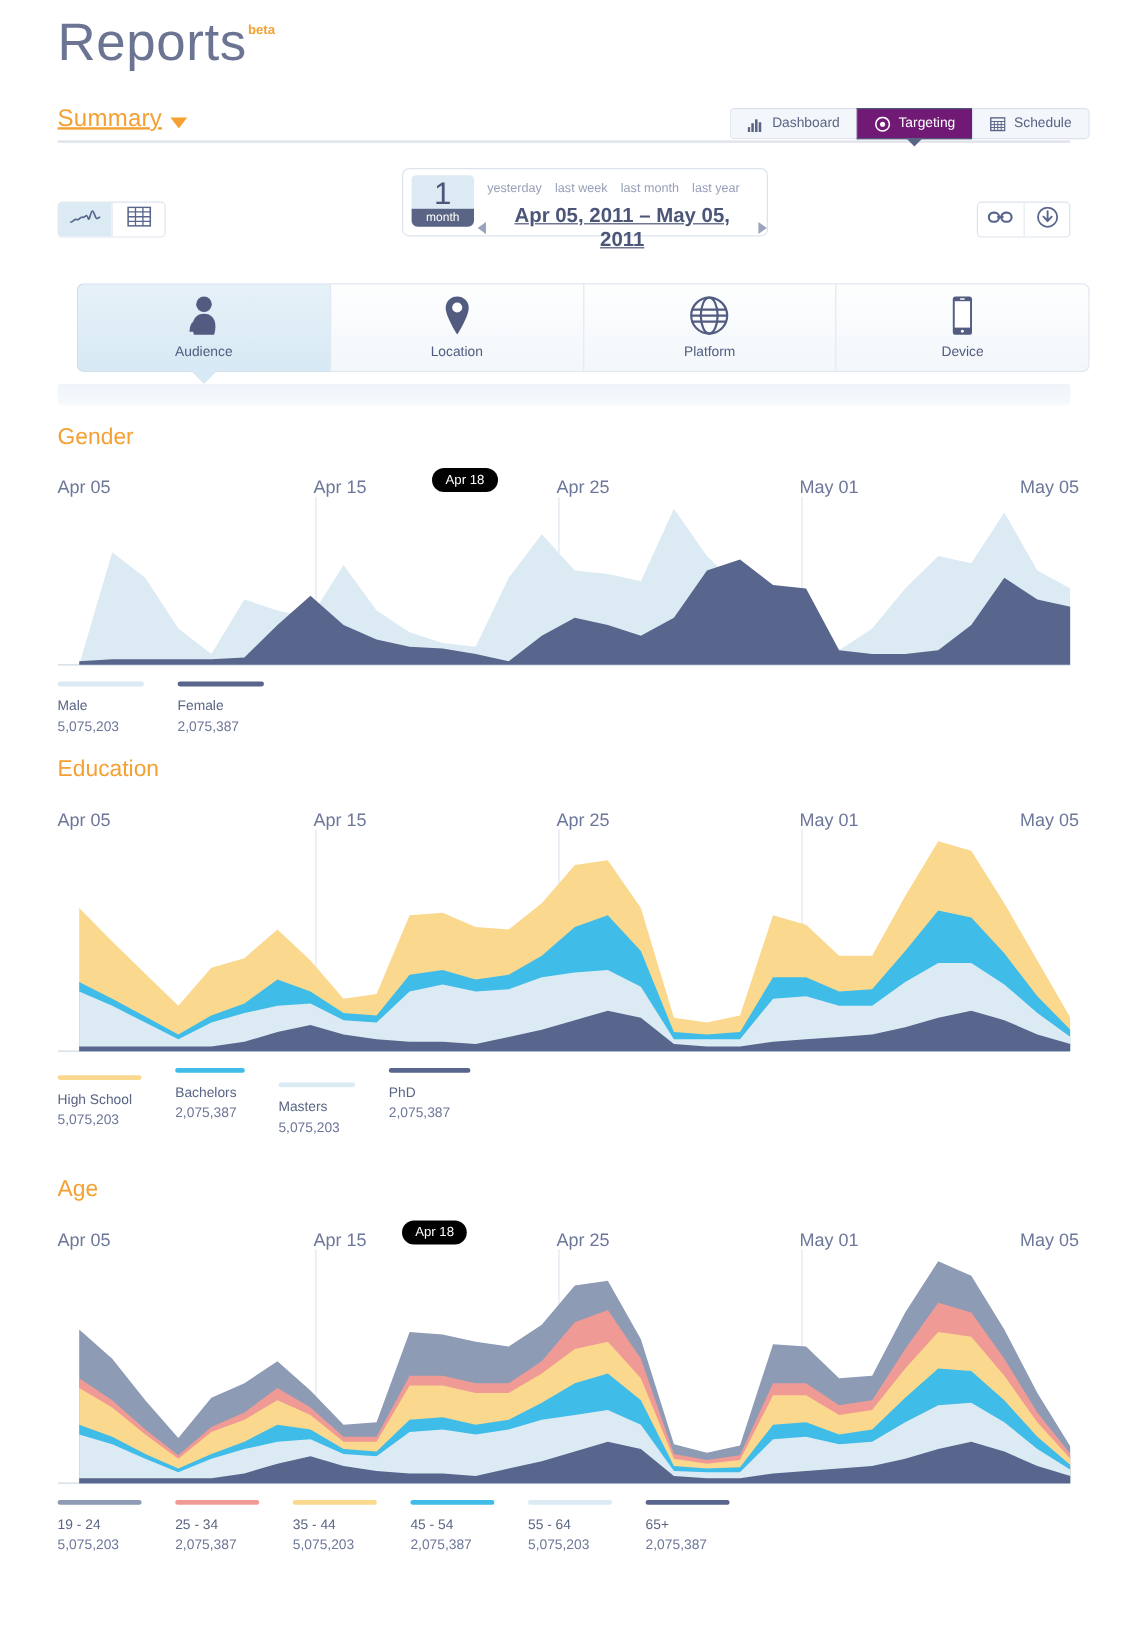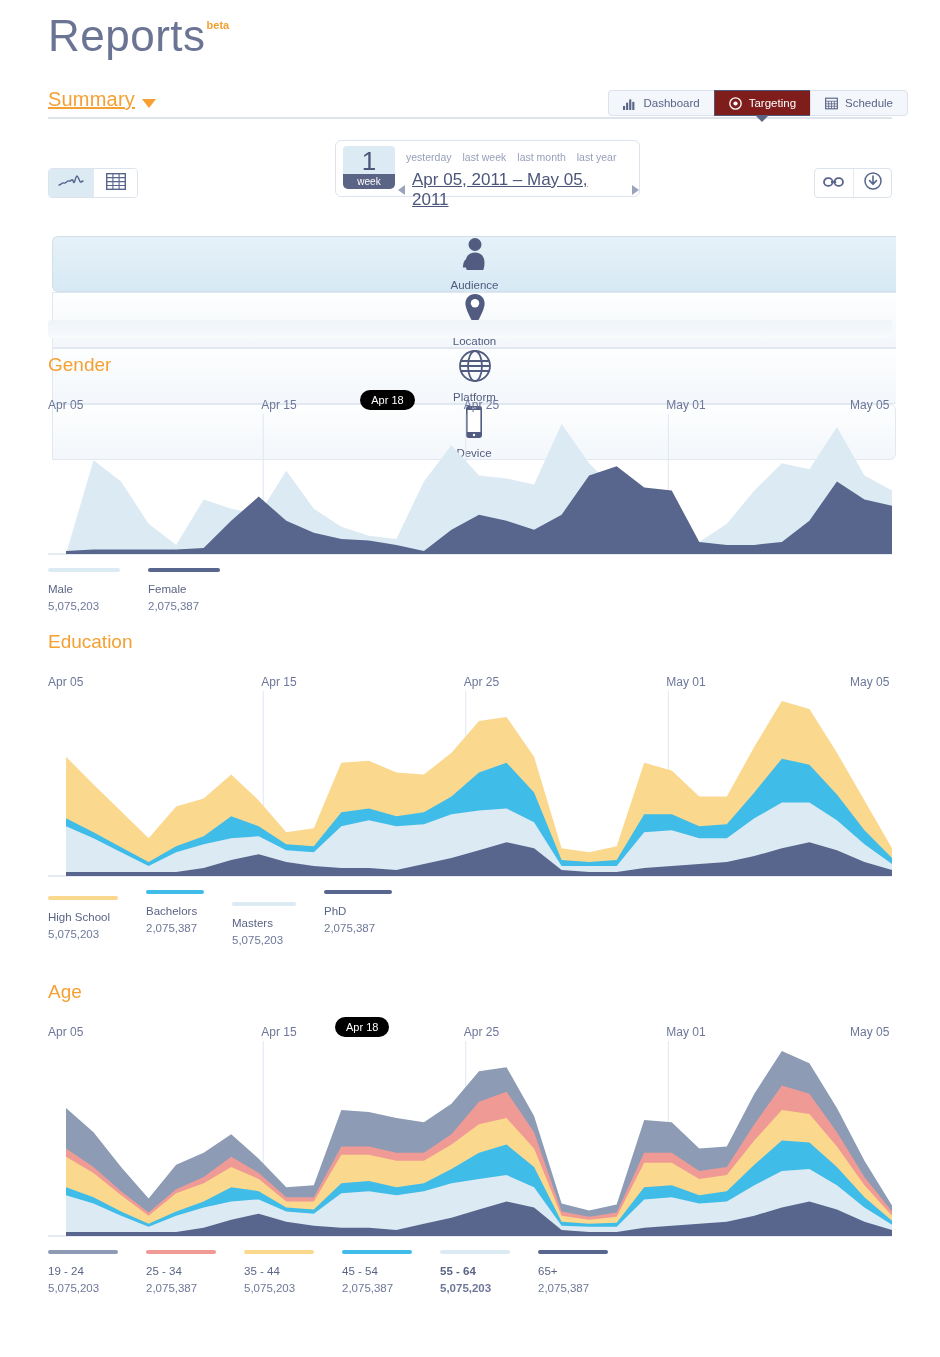--- a/index.html
+++ b/index.html
@@ -41,21 +41,21 @@
   
   .toptabs { position: absolute; right: 32px; top: 90px; display: flex; align-items: stretch; }
   .toptab {
     height: 26px; display: flex; align-items: center; gap: 7px;
     padding: 0 14px; font-size: 11.5px; color: #5a6485;
     background: #f3f6fa; border: 1px solid #dde3ed; border-right: none;
     cursor: pointer; position: relative;
   }
   .toptab:first-child { border-radius: 4px 0 0 4px; }
   .toptab:last-child { border-right: 1px solid #dde3ed; border-radius: 0 4px 4px 0; }
-  .toptab.active { background: #7f1d1d; color: #fff; border-color: #4e5876; }
+  .toptab.active { background: #701a75; color: #fff; border-color: #4e5876; }
   .toptab.active::after {
     content: ""; position: absolute; left: 50%; bottom: -7px; transform: translateX(-50%);
     border-left: 7px solid transparent; border-right: 7px solid transparent;
     border-top: 7px solid #5a6485;
   }
   .ticon { display: inline-flex; width: 13px; height: 13px; }
 
   
   .viewtoggle { position: absolute; left: 48px; top: 168px; display: flex;
     border: 1px solid #dde3ed; border-radius: 4px; overflow: hidden; background: #fff; }
@@ -79,29 +79,29 @@
     display: block; background: #5a6485; color: #fff; font-size: 10px;
     border-radius: 0 0 5px 5px; line-height: 15px;
   }
   .quicklinks { position: absolute; left: 70px; top: 10px; display: flex; gap: 11px; }
   .quicklink { font-size: 10.5px; color: #97a0b8; cursor: pointer; }
   .rangeline { position: absolute; left: 62px; top: 29px; display: flex; align-items: center; gap: 7px; }
   .arrowleft { border-top: 5px solid transparent; border-bottom: 5px solid transparent;
     border-right: 7px solid #9aa4bc; cursor: pointer; }
   .arrowright { border-top: 5px solid transparent; border-bottom: 5px solid transparent;
     border-left: 7px solid #9aa4bc; cursor: pointer; }
-  .rangetext { font-size: 17px; color: #4c5678; text-decoration: underline; font-weight: 400; cursor: pointer; }
+  .rangetext { font-size: 17px; color: #4c5678; text-decoration: underline; font-weight: 700; cursor: pointer; text-align: center; }
 
   .rightbtns { position: absolute; right: 48px; top: 168px; display: flex;
     border: 1px solid #dde3ed; border-radius: 4px; overflow: hidden; background: #fff; }
   .rbtn { width: 38px; height: 28px; display: flex; align-items: center; justify-content: center; cursor: pointer; }
   .rbtn + .rbtn { border-left: 1px solid #e6ebf3; }
 
   
-  .cattabs { position: absolute; left: 52px; top: 236px; width: 844px; display: flex; flex-direction: column; }
+  .cattabs { position: absolute; left: 64px; top: 236px; width: 844px; display: flex; }
   .cattab {
     flex: 1; height: 74px; background: linear-gradient(180deg,#fdfefe 0%, #f3f7fb 100%);
     border: 1px solid #e2e8f1; border-right: none; position: relative;
     display: flex; flex-direction: column; align-items: center; justify-content: center;
     cursor: pointer;
   }
   .cattab:first-child { border-radius: 6px 0 0 6px; }
   .cattab:last-child { border-right: 1px solid #e2e8f1; border-radius: 0 6px 6px 0; }
   .cattab.active { background: linear-gradient(180deg,#e6f1f8 0%, #d7e9f4 100%); border-color: #cfe0ec; }
   .cattab.active::after {
@@ -112,21 +112,21 @@
   .cat-icon { height: 34px; display: flex; align-items: center; color: #515c80; }
   .cat-label { font-size: 11.5px; color: #515c80; margin-top: 8px; }
 
   .catbar { position: absolute; left: 48px; top: 320px; width: 844px; height: 18px;
     background: linear-gradient(180deg,#eef4f9 0%, #f8fafc 100%); border-radius: 3px; }
 
   
   .section { position: absolute; left: 48px; width: 844px; }
   .section-title { font-size: 19px; color: #f5a033; font-weight: 400; }
   .axis { position: relative; height: 16px; width: 844px; }
-  .axis span { position: absolute; font-size: 12px; color: #6d7799; white-space: nowrap; }
+  .axis span { position: absolute; font-size: 15px; color: #6d7799; white-space: nowrap; }
   .chartbox { position: relative; width: 844px; }
   .chartbox svg { display: block; }
   .tooltip {
     position: absolute; background: #000000; color: #fff; font-size: 11px;
     padding: 4px 11px; border-radius: 11px; white-space: nowrap;
   }
 
   .legend { display: flex; margin-top: 12px; }
   .legend-item { margin-right: 12px; }
   .legend-swatch { height: 4px; border-radius: 2px; margin-bottom: 9px; }
@@ -193,21 +193,21 @@
           <rect x="0.7" y="0.7" width="18.6" height="15.6" fill="none" stroke="#58658c" stroke-width="1.4"></rect>
           <path d="M0.7 4.6h18.6M0.7 8.6h18.6M0.7 12.5h18.6M6.9 0.7v15.6M13.1 0.7v15.6" stroke="#58658c" stroke-width="1.1"></path>
         </svg>
     </span>
   </div>
 </div>
 
 <div class="daterange">
   <div class="month-badge">
     <span class="month-num">1</span>
-    <span class="month-lbl">week</span>
+    <span class="month-lbl">month</span>
   </div>
   <div class="quicklinks">
     <span class="quicklink">yesterday</span>
     <span class="quicklink">last week</span>
     <span class="quicklink">last month</span>
     <span class="quicklink">last year</span>
   </div>
   <div class="rangeline">
     <span class="arrowleft"></span>
     <span class="rangetext">Apr 05, 2011  –  May 05, 2011</span>
@@ -400,21 +400,21 @@
       <div class="legend-item" style="width: 86px; margin-top: 0px;">
         <div class="legend-swatch" style="background: rgb(250, 216, 142); width: 70px;"></div>
         <div class="legend-label">35 - 44</div>
         <div class="legend-value">5,075,203</div>
       </div>
       <div class="legend-item" style="width: 86px; margin-top: 0px;">
         <div class="legend-swatch" style="background: rgb(63, 188, 232); width: 70px;"></div>
         <div class="legend-label">45 - 54</div>
         <div class="legend-value">2,075,387</div>
       </div>
-      <div class="legend-item" style="width: 86px; margin-top: 0px; font-weight: bold;">
+      <div class="legend-item" style="width: 86px; margin-top: 0px;">
         <div class="legend-swatch" style="background: rgb(220, 234, 244); width: 70px;"></div>
         <div class="legend-label">55 - 64</div>
         <div class="legend-value">5,075,203</div>
       </div>
       <div class="legend-item" style="width: 86px; margin-top: 0px;">
         <div class="legend-swatch" style="background: rgb(88, 101, 140); width: 70px;"></div>
         <div class="legend-label">65+</div>
         <div class="legend-value">2,075,387</div>
       </div>
     </div>

